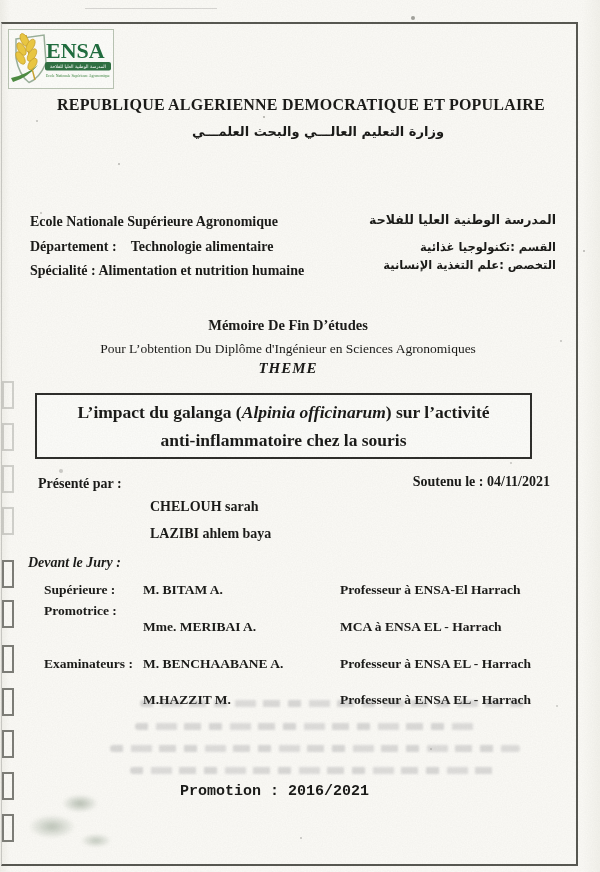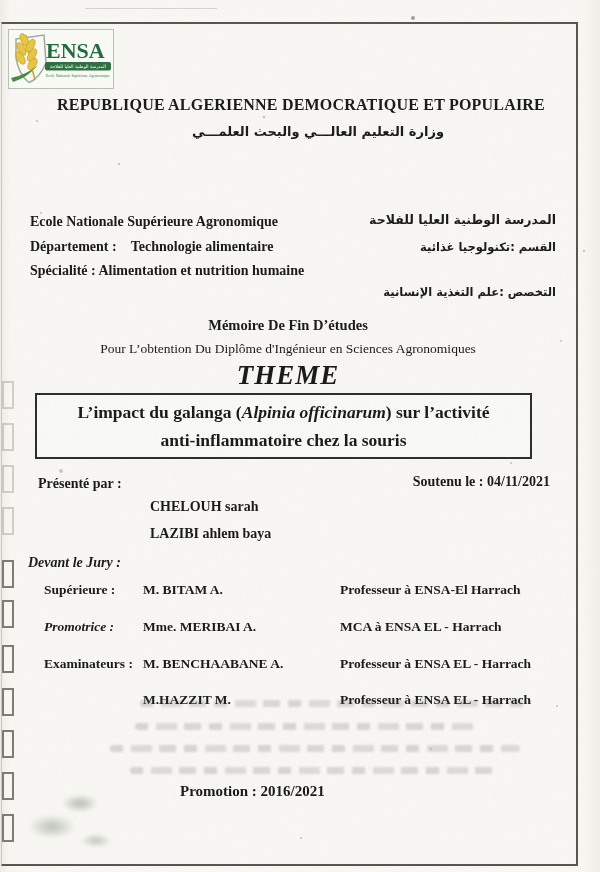--- a/index.html
+++ b/index.html
@@ -20,35 +20,35 @@
   .top-streak{left:85px;top:8px;width:132px;height:1px;background:rgba(0,0,0,.14);}
   .republic-ar{top:62px;font-size:13.5px;}
   .republic-fr{top:96px;font-size:16px;letter-spacing:.2px;padding-left:26px;}
   .ministry-ar{top:124px;font-size:13px;}
   .ministry-fr{top:150px;font-size:16px;line-height:21px;}
   .school-fr{left:30px;font-size:14px;}
   .school-fr .gap{margin-left:14px;}
   .school-ar{right:44px;text-align:right;}
   .memoir-type{top:317px;font-size:14.5px;}
   .memoir-purpose{top:341px;font-size:13.5px;}
-  .theme-label{top:360px;font-size:27px;font-style:italic;letter-spacing:1px;}
+  .theme-label{top:360px;font-size:15px;font-style:italic;letter-spacing:1px;}
   .theme-box{
     left:35px;top:393px;width:493px;height:62px;border:2px solid #2b2b28;
     display:flex;flex-direction:column;justify-content:center;align-items:center;
     font-size:17.5px;font-weight:bold;line-height:1.62;text-align:center;background:rgba(255,255,255,.35);
   }
   .presented{left:38px;top:476px;font-size:14px;}
   .defense{right:50px;top:474px;font-size:14px;}
   .author1{left:150px;top:499px;font-size:14px;}
   .author2{left:150px;top:526px;font-size:14px;}
   .jury-heading{left:28px;top:555px;font-size:14px;font-style:italic;}
   .jury-role{left:44px;font-size:13.5px;}
   .jury-name{left:143px;font-size:13.5px;}
   .jury-title{left:340px;font-size:13.5px;}
-  .promotion{left:180px;top:783px;font-size:15px;}
+  .promotion{left:180px;top:783px;font-size:15px;font-family:Liberation Mono, monospace;}
   .ghost{
     height:7px;border-radius:3px;filter:blur(1.3px);opacity:.22;
     background:repeating-linear-gradient(90deg,
       rgba(70,70,78,.85) 0 13px, rgba(70,70,78,0) 13px 21px,
       rgba(70,70,78,.7) 21px 42px, rgba(70,70,78,0) 42px 49px,
       rgba(70,70,78,.8) 49px 66px, rgba(70,70,78,0) 66px 74px);
   }
   .hole{left:2px;width:8px;height:24px;border:2px solid rgba(92,92,86,.8);background:#fbfaf6;}
   .hole.faint{opacity:.32;}
   .smudge{
@@ -103,21 +103,21 @@
   <div class="abs b school-fr" style="top:214px;">Ecole Nationale Supérieure Agronomique</div>
   <div class="abs b school-fr" style="top:239px;">
     <span>Département :</span><span class="gap">Technologie alimentaire</span>
   </div>
   <div class="abs b school-fr" style="top:263px;">
     <span>Spécialité :</span> <span>Alimentation et nutrition humaine</span>
   </div>
 
   <div class="abs ar school-ar" style="top:212px;font-size:12.5px;">المدرسة الوطنية العليا للفلاحة</div>
   <div class="abs ar school-ar" style="top:240px;font-size:11.5px;">القسم :تكنولوجيا غذائية</div>
-  <div class="abs ar school-ar" style="top:258px;font-size:11.5px;margin-top:27px;">التخصص :علم التغذية الإنسانية</div>
+  <div class="abs ar school-ar" style="top:258px;font-size:11.5px;">التخصص :علم التغذية الإنسانية</div>
 
   <div class="abs ctr b memoir-type">Mémoire De Fin D’études</div>
   <div class="abs ctr memoir-purpose">Pour L’obtention Du Diplôme d'Ingénieur en Sciences Agronomiques</div>
   <div class="abs ctr b theme-label">THEME</div>
 
   <div class="abs theme-box">
     <div><span>L’impact du galanga (</span><span style="font-style:italic;">Alpinia officinarum</span><span>) sur l’activité</span></div>
     <div>anti-inflammatoire chez la souris</div>
   </div>
 
@@ -126,21 +126,21 @@
   <div class="abs b author1">CHELOUH sarah</div>
   <div class="abs b author2">LAZIBI ahlem baya</div>
   <div class="abs b jury-heading">Devant le Jury :</div>
 
   <div>
     <span class="abs b jury-role" style="top:582px;">Supérieure :</span>
     <span class="abs b jury-name" style="top:582px;">M. BITAM A.</span>
     <span class="abs b jury-title" style="top:582px;">Professeur à ENSA-El Harrach</span>
   </div>
   <div>
-    <span class="abs b jury-role" style="top:619px;font-style:italic;">Promotrice :</span>
+    <span class="abs b jury-role" style="top:603px;">Promotrice :</span>
     <span class="abs b jury-name" style="top:619px;">Mme. MERIBAI A.</span>
     <span class="abs b jury-title" style="top:619px;">MCA à ENSA EL - Harrach</span>
   </div>
   <div>
     <span class="abs b jury-role" style="top:656px;">Examinateurs :</span>
     <span class="abs b jury-name" style="top:656px;">M. BENCHAABANE A.</span>
     <span class="abs b jury-title" style="top:656px;">Professeur à ENSA EL - Harrach</span>
   </div>
   <div>
     <span class="abs b jury-role" style="top:692px;"></span>

